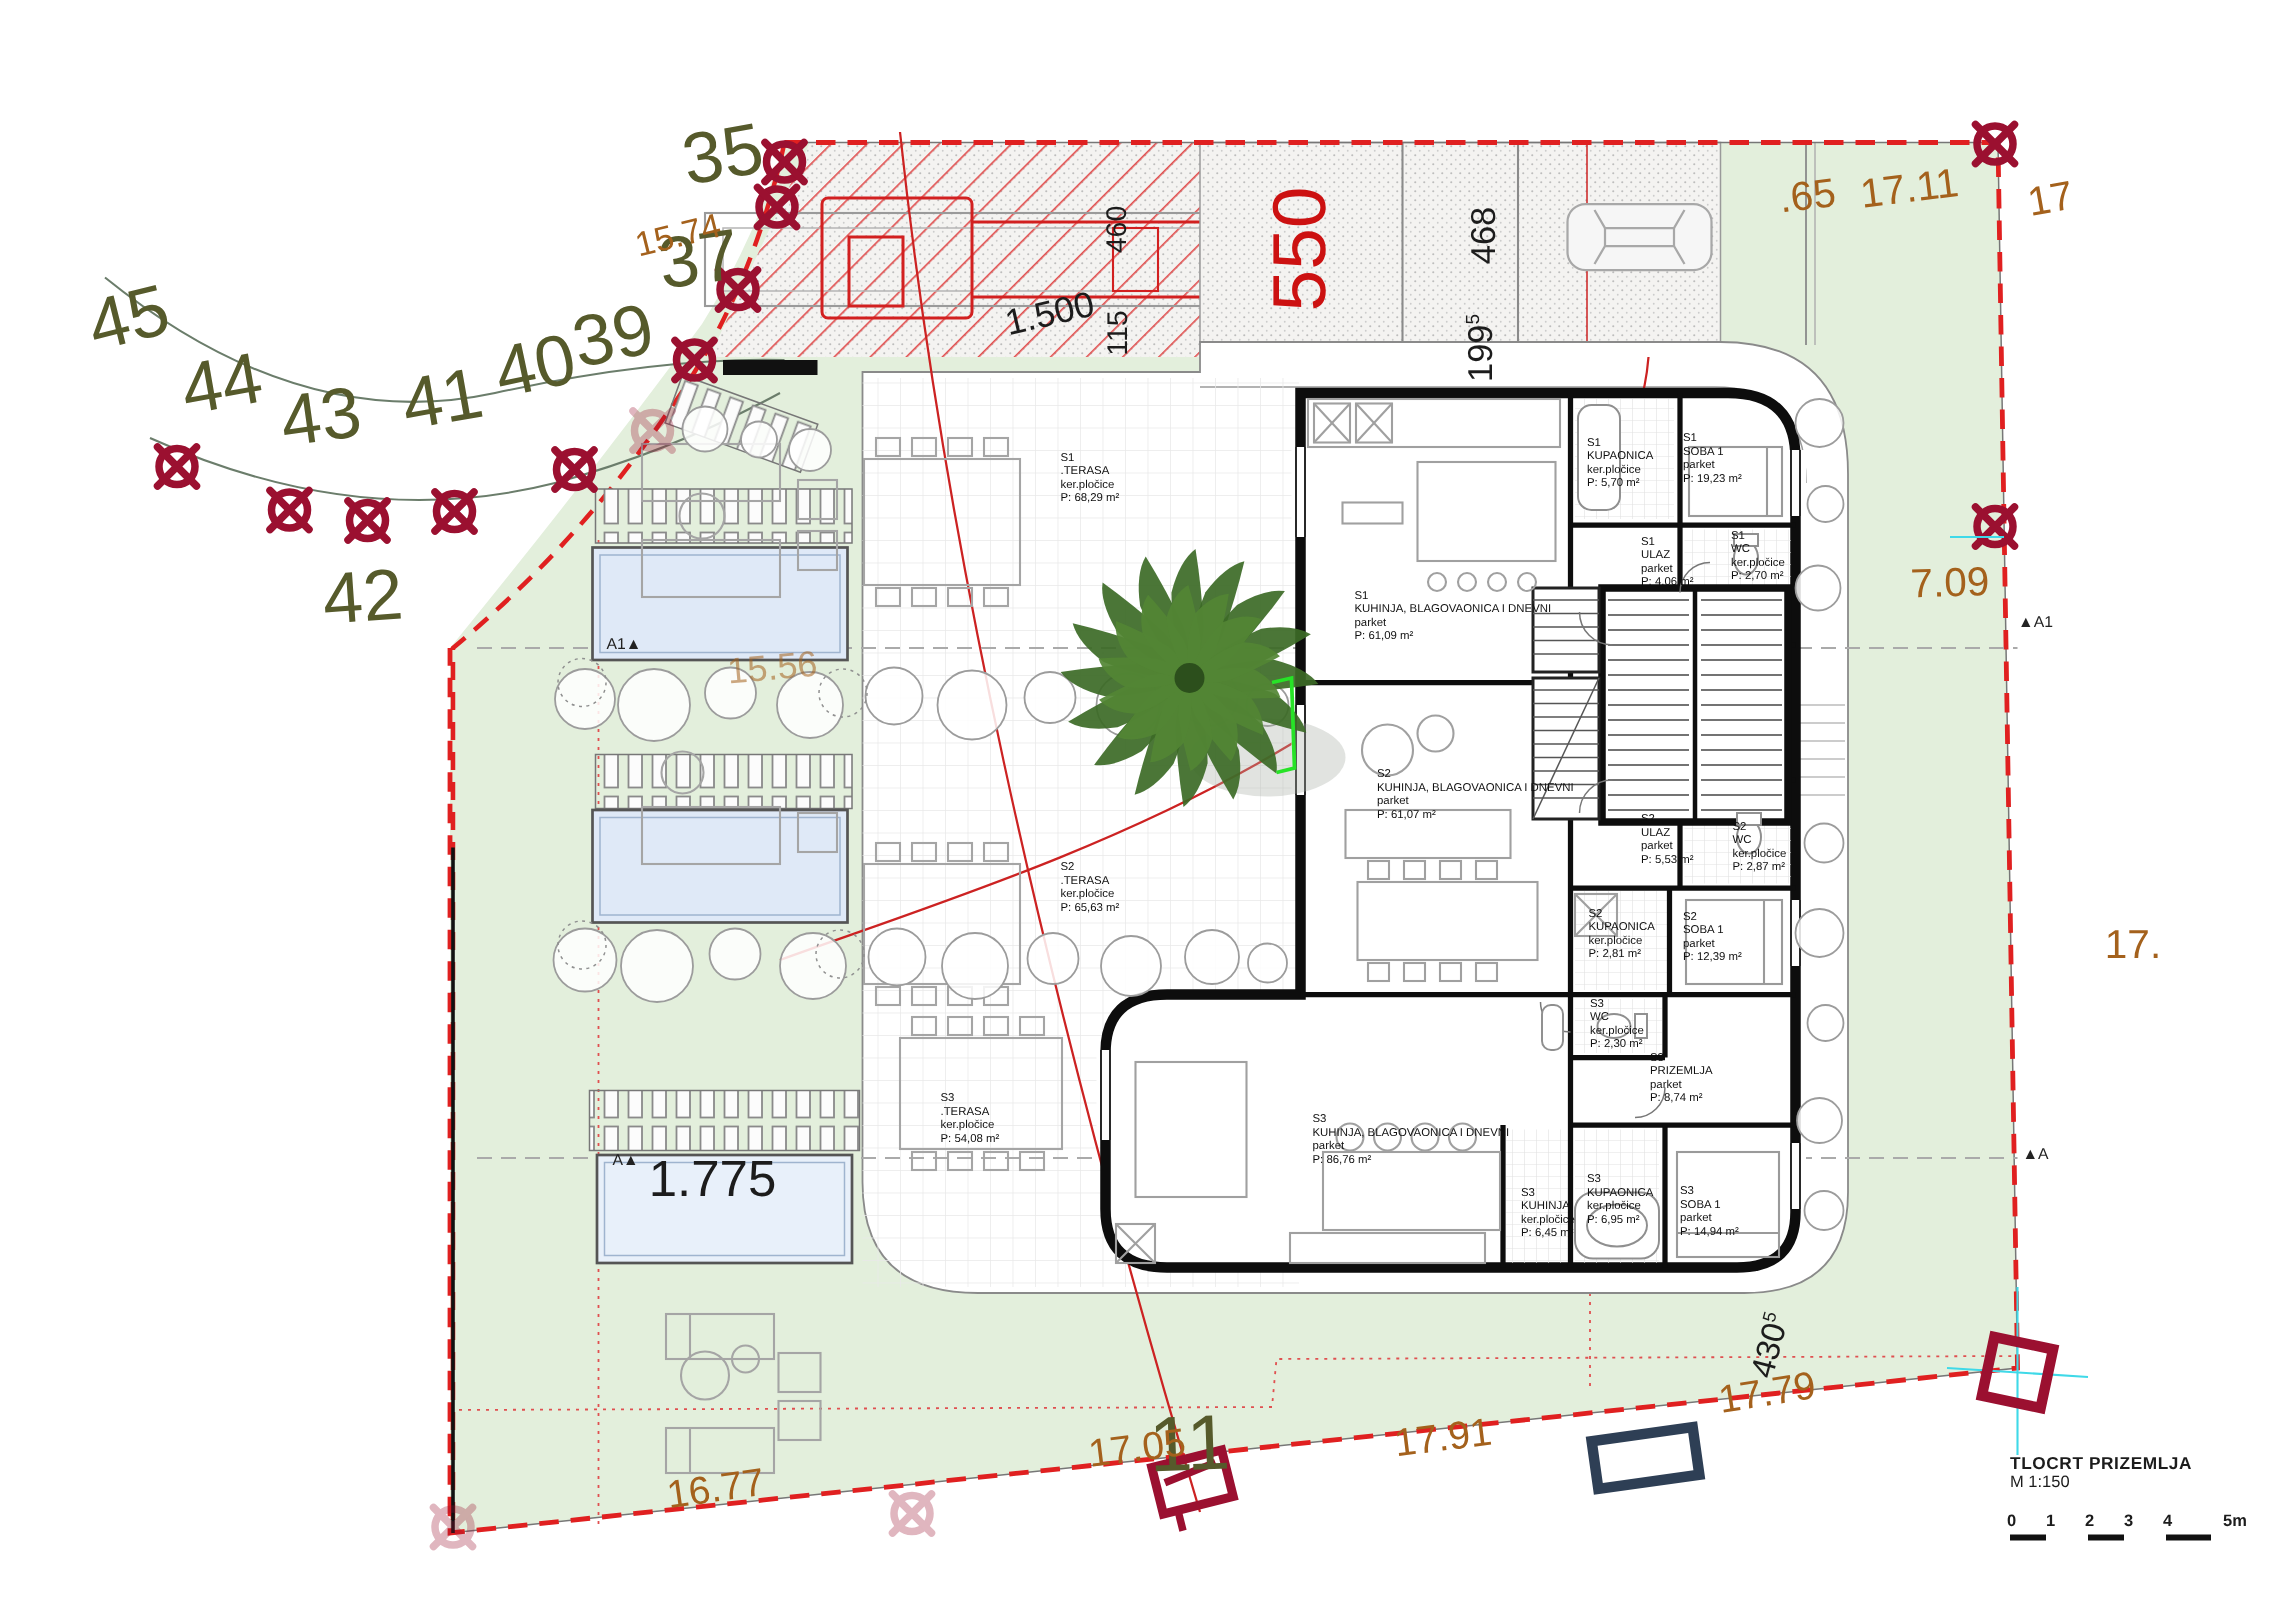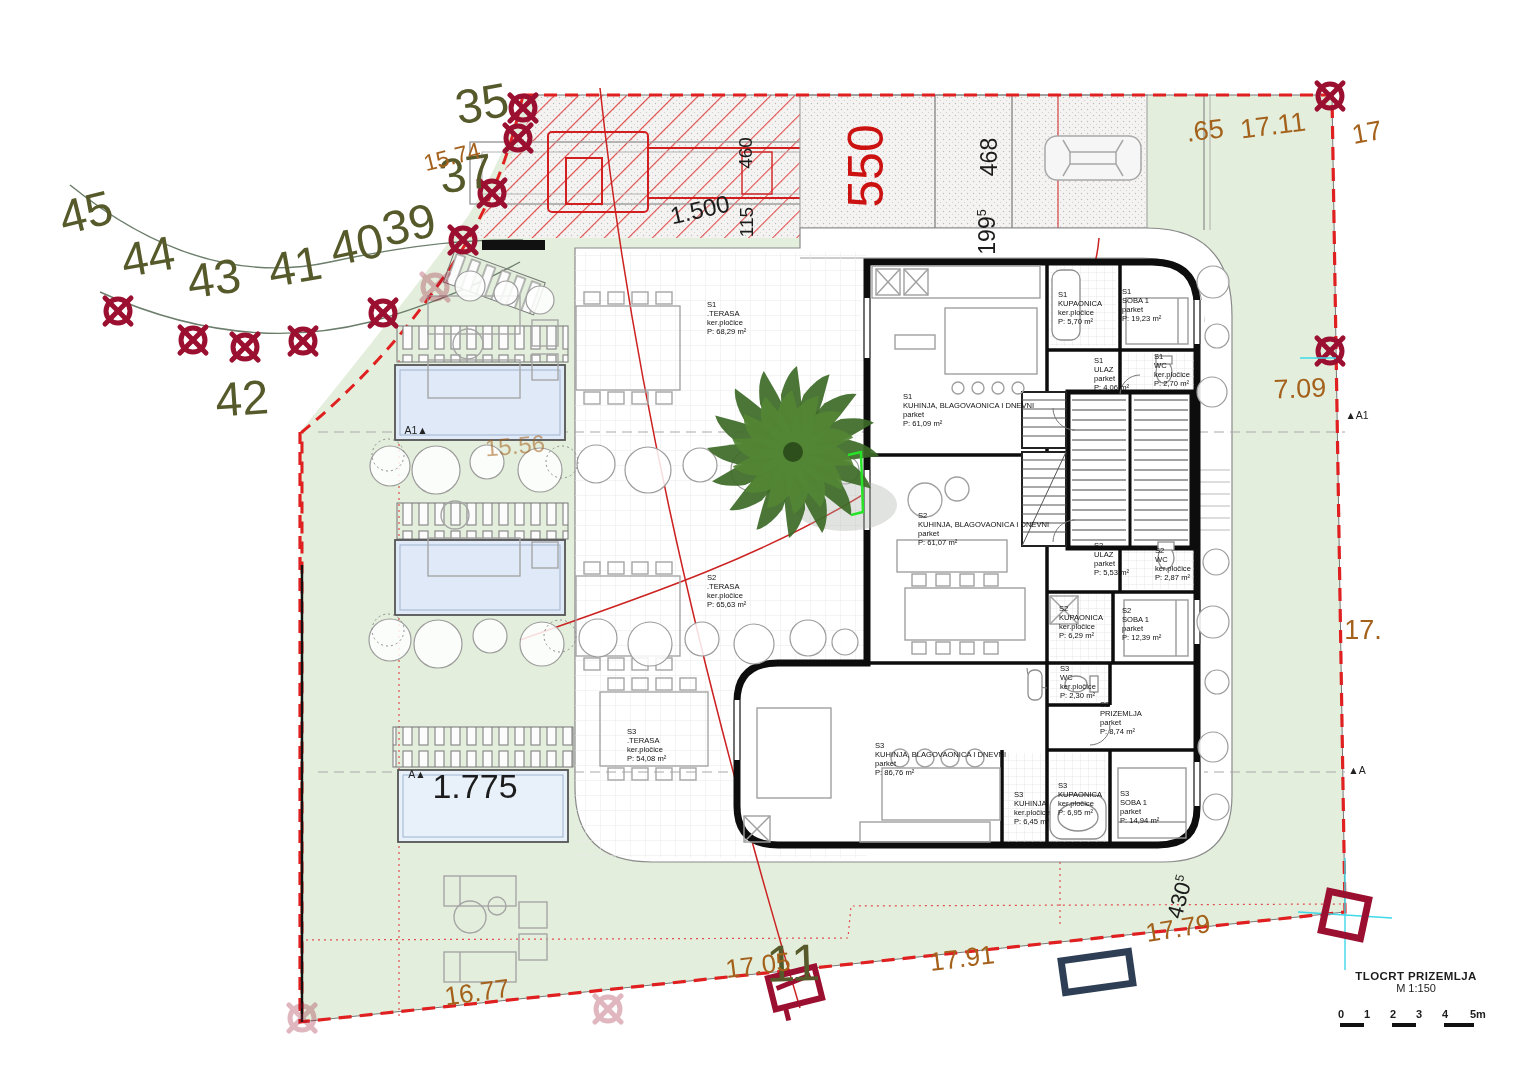--- a/index.html
+++ b/index.html
@@ -5,21 +5,21 @@
   html,body{margin:0;padding:0;background:#fff}
   .stage{position:relative;width:1526px;height:1080px;background:#fff;overflow:hidden;
          font-family:"Liberation Sans",sans-serif}
   .stage svg{position:absolute;left:0;top:0}
   .lbl{position:absolute;white-space:nowrap;line-height:1;
        transform:translate(-50%,-50%) rotate(var(--r,0deg));}
   .lbl sup{font-size:.55em;vertical-align:super}
   .room{position:absolute;font-size:7.6px;line-height:1.2;color:#101010;white-space:nowrap}
   .room .u,.room .f,.room .a{display:block;font-weight:400}
   .room .n{display:block;font-weight:400}
-  .titleblock{position:absolute;left:1340px;top:970px;width:152px;text-align:center;color:#1c1c1c}
+  .titleblock{position:absolute;left:1340px;top:970px;width:152px;color:#1c1c1c}
   .tb-title{font-size:11.5px;font-weight:700;letter-spacing:.4px}
   .tb-scale{font-size:11px;font-weight:400}
   .scalebar{position:absolute;left:1338px;top:1008px;width:160px;height:24px;
             font-size:11px;font-weight:700;color:#1c1c1c}
   .scalebar span{position:absolute;top:0}
   .scalebar .bar{position:absolute;top:15px;height:3.5px;background:#111}
 </style>
 </head>
 <body>
 
@@ -561,41 +561,41 @@
   <div class="titleblock">
     <div class="tb-title">TLOCRT PRIZEMLJA</div>
     <div class="tb-scale">M 1:150</div>
   </div>
   <div class="scalebar">
     <span style="left:0">0</span>
     <span style="left:26px">1</span>
     <span style="left:52px">2</span>
     <span style="left:78px">3</span>
     <span style="left:104px">4</span>
-    <span style="left:132px">5m</span>
+    <span style="left:144px">5m</span>
     <div class="bar" style="left:2px;width:24px"></div>
     <div class="bar" style="left:54px;width:24px"></div>
     <div class="bar" style="left:106px;width:30px"></div>
   </div>
 <div class="lbl" style="left: 86px; top: 213px; font-size: 48px; color: rgb(86, 90, 43); --r: -14deg;">45</div>
     <div class="lbl" style="left: 148px; top: 257px; font-size: 48px; color: rgb(86, 90, 43); --r: -10deg;">44</div>
     <div class="lbl" style="left: 214px; top: 279px; font-size: 48px; color: rgb(86, 90, 43); --r: -8deg;">43</div>
     <div class="lbl" style="left: 295px; top: 267px; font-size: 48px; color: rgb(86, 90, 43); --r: -10deg;">41</div>
     <div class="lbl" style="left: 357px; top: 245px; font-size: 48px; color: rgb(86, 90, 43); --r: -12deg;">40</div>
     <div class="lbl" style="left: 409px; top: 225px; font-size: 48px; color: rgb(86, 90, 43); --r: -12deg;">39</div>
     <div class="lbl" style="left: 466px; top: 174px; font-size: 48px; color: rgb(86, 90, 43); --r: -8deg;">37</div>
     <div class="lbl" style="left: 482px; top: 104px; font-size: 48px; color: rgb(86, 90, 43); --r: -10deg;">35</div>
     <div class="lbl" style="left: 242px; top: 399px; font-size: 48px; color: rgb(86, 90, 43); --r: -4deg;">42</div>
     <div class="lbl" style="left: 793px; top: 963px; font-size: 52px; color: rgb(86, 90, 43); --r: -2deg;">11</div>
     <div class="lbl" style="left: 452px; top: 157px; font-size: 23px; color: rgb(164, 97, 28); --r: -14deg;">15.74</div>
     <div class="lbl" style="left: 1205px; top: 131px; font-size: 27px; color: rgb(164, 97, 28); --r: -7deg;">.65</div>
     <div class="lbl" style="left: 1273px; top: 126px; font-size: 27px; color: rgb(164, 97, 28); --r: -7deg;">17.11</div>
     <div class="lbl" style="left: 1367px; top: 133px; font-size: 27px; color: rgb(164, 97, 28); --r: -10deg;">17</div>
     <div class="lbl" style="left: 1300px; top: 389px; font-size: 27px; color: rgb(164, 97, 28); --r: -2deg;">7.09</div>
-    <div class="lbl" style="left: 1363px; top: 630px; font-size: 27px; color: rgb(164, 97, 28); --r: 0deg;">17.</div>
+    <div class="lbl" style="left: 1422px; top: 630px; font-size: 27px; color: rgb(164, 97, 28); --r: 0deg;">17.</div>
     <div class="lbl" style="left: 515px; top: 446px; font-size: 24px; color: rgb(164, 97, 28); --r: -5deg; opacity: 0.55;">15.56</div>
     <div class="lbl" style="left: 477px; top: 992px; font-size: 26px; color: rgb(164, 97, 28); --r: -8deg;">16.77</div>
     <div class="lbl" style="left: 758px; top: 965px; font-size: 26px; color: rgb(164, 97, 28); --r: -7deg;">17.05</div>
     <div class="lbl" style="left: 962px; top: 958px; font-size: 26px; color: rgb(164, 97, 28); --r: -7deg;">17.91</div>
     <div class="lbl" style="left: 1178px; top: 928px; font-size: 26px; color: rgb(164, 97, 28); --r: -9deg;">17.79</div>
     <div class="lbl" style="left: 700px; top: 210px; font-size: 24px; color: rgb(28, 28, 28); --r: -13deg;">1.500</div>
     <div class="lbl" style="left: 745px; top: 153px; font-size: 19px; color: rgb(28, 28, 28); --r: -90deg;">460</div>
     <div class="lbl" style="left: 746px; top: 222px; font-size: 19px; color: rgb(28, 28, 28); --r: -90deg;">115</div>
     <div class="lbl" style="left: 989px; top: 157px; font-size: 23px; color: rgb(28, 28, 28); --r: -90deg;">468</div>
     <div class="lbl" style="left: 987px; top: 232px; font-size: 23px; color: rgb(28, 28, 28); --r: -90deg;">199<sup>5</sup></div>
@@ -657,21 +657,21 @@
     <div class="room" style="left: 1155px; top: 546px;">
       <span class="u">S2</span>
       <span class="n">WC</span>
       <span class="f">ker.pločice</span>
       <span class="a">P: 2,87 m²</span>
     </div>
     <div class="room" style="left: 1059px; top: 604px;">
       <span class="u">S2</span>
       <span class="n">KUPAONICA</span>
       <span class="f">ker.pločice</span>
-      <span class="a">P: 6,29 m²</span>
+      <span class="a">P: 2,81 m²</span>
     </div>
     <div class="room" style="left: 1122px; top: 606px;">
       <span class="u">S2</span>
       <span class="n">SOBA 1</span>
       <span class="f">parket</span>
       <span class="a">P: 12,39 m²</span>
     </div>
     <div class="room" style="left: 707px; top: 573px;">
       <span class="u">S2</span>
       <span class="n">.TERASA</span>

